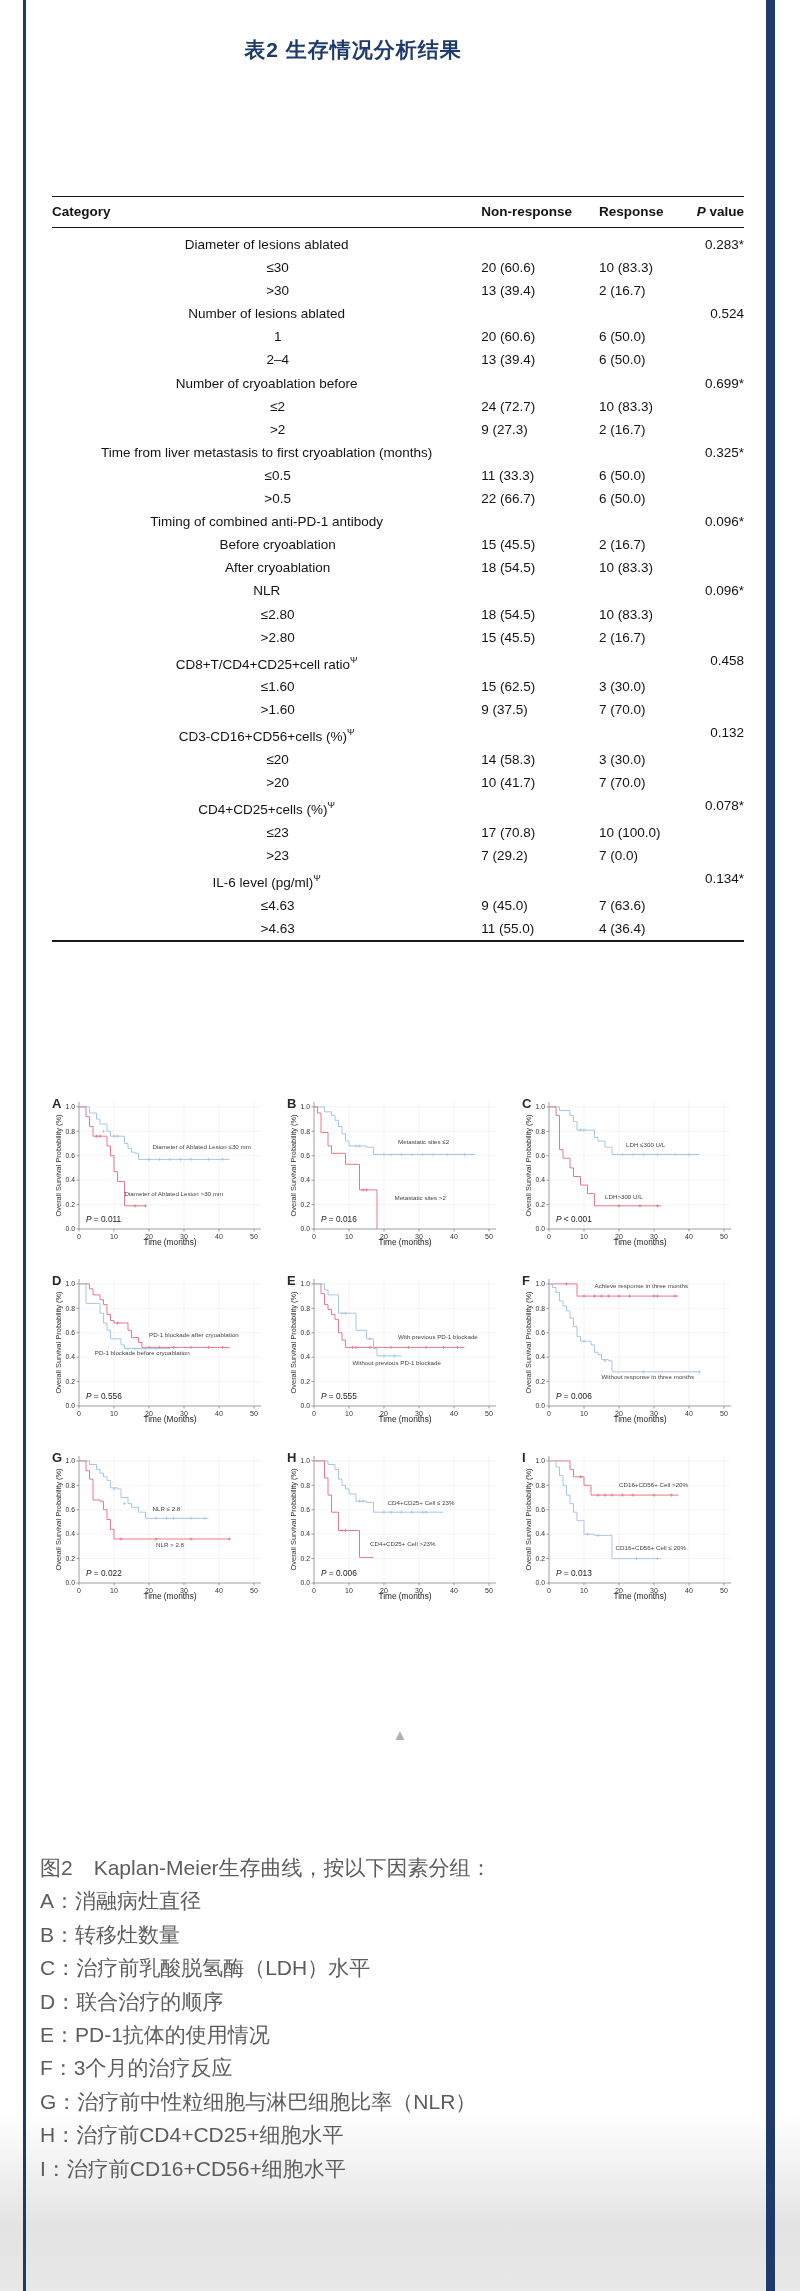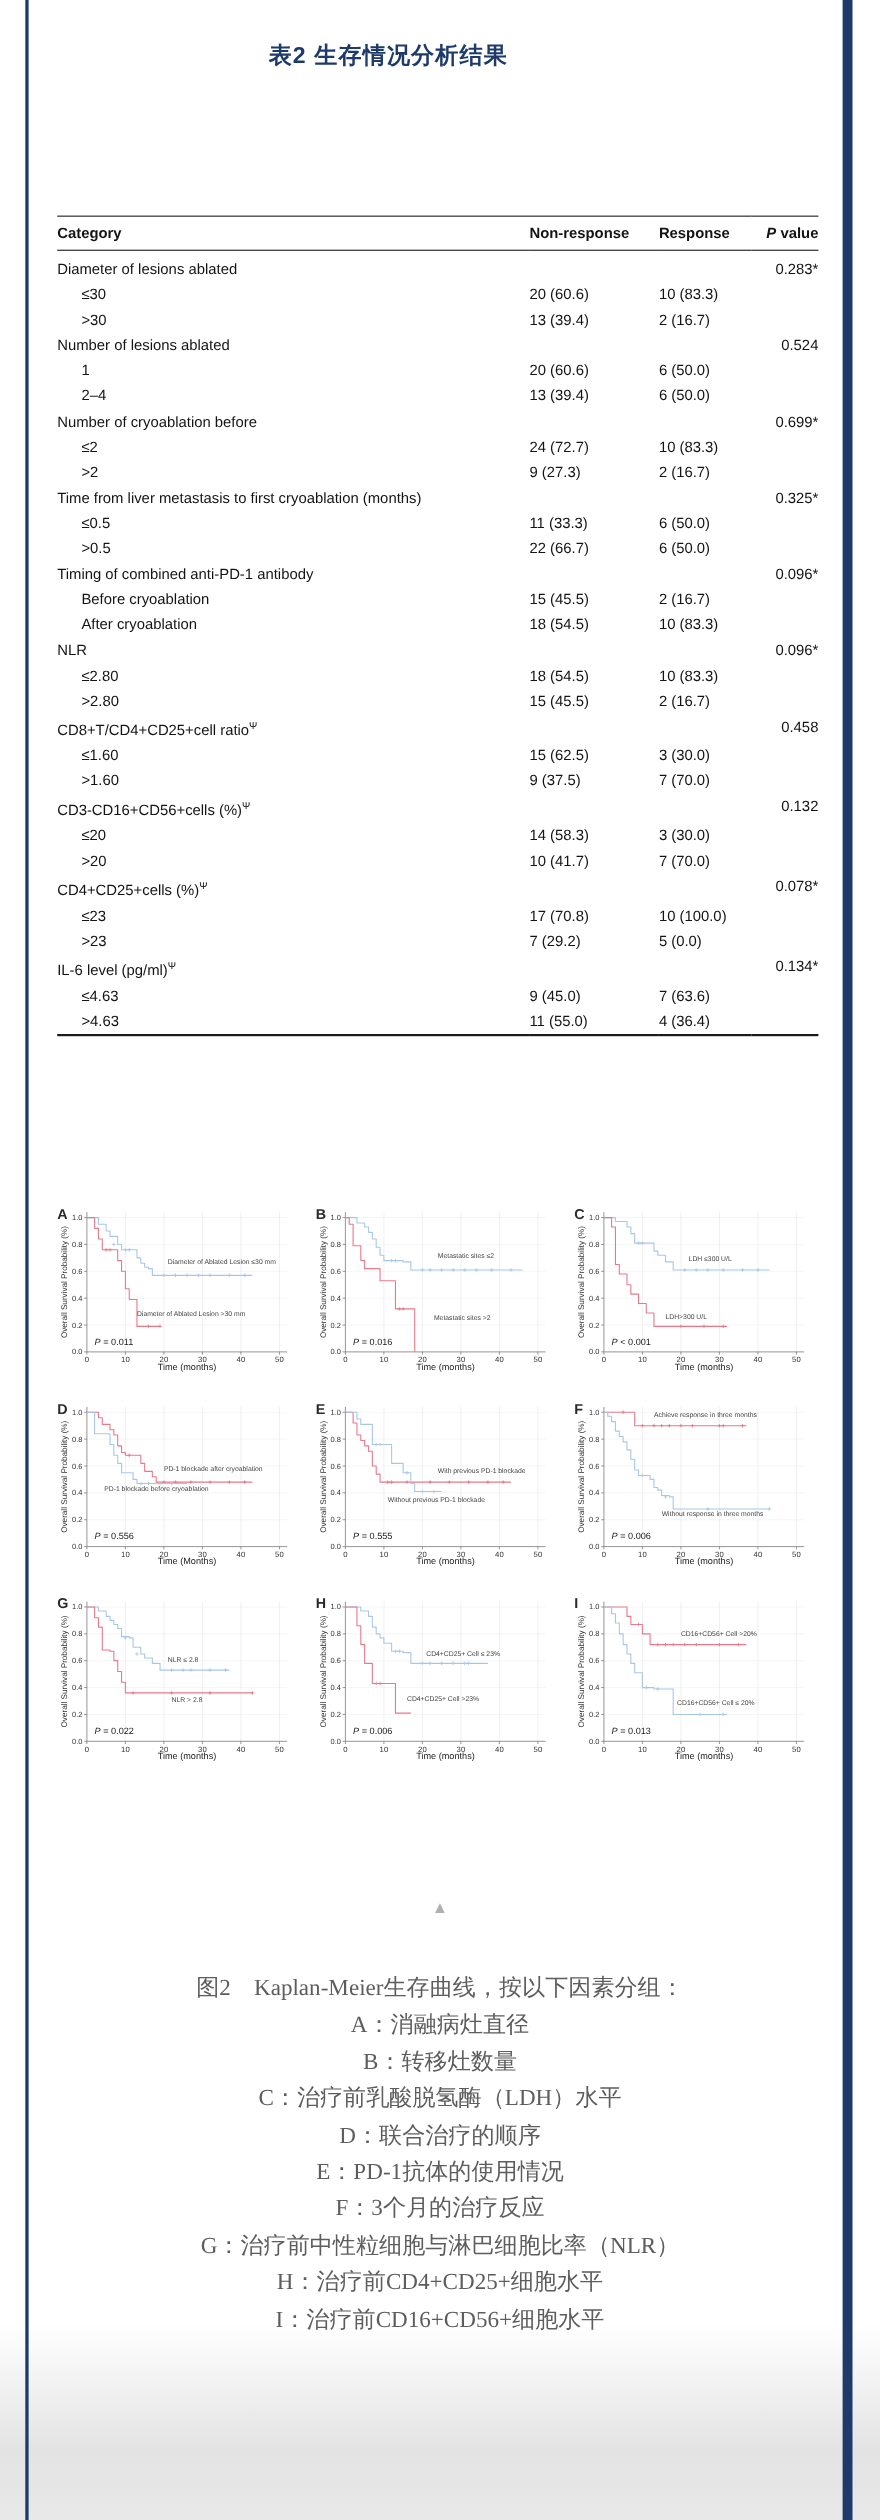--- a/index.html
+++ b/index.html
@@ -13,33 +13,33 @@
   #table-title{position:absolute;top:36px;left:0;width:706px;text-align:center;
         font-size:21px;font-weight:bold;color:#1e3a6b;letter-spacing:1px;z-index:2;}
   
   #surv-table{position:absolute;top:196px;left:52px;width:692px;border-collapse:collapse;
         font-family:Liberation Sans, sans-serif;font-size:13.5px;color:#141414;
         border-top:1.6px solid #1a1a1a;border-bottom:2.2px solid #1a1a1a;z-index:2;}
   #surv-table th{font-weight:600;text-align:left;padding:7px 0 8px 0;
         border-bottom:1.6px solid #1a1a1a;font-size:13.5px;}
   #surv-table th.col-p, #surv-table td.col-p{text-align:right;margin-top:46px;}
   #surv-table td{padding:0;line-height:23.1px;vertical-align:top;}
-  #surv-table td.cat{padding-left:16px;text-indent:-16px;}
+  #surv-table td.cat{padding-left:16px;text-indent:-16px;text-align:center;}
   #surv-table td.cat.ind{padding-left:22px;text-indent:0;}
   #surv-table sup{font-size:9px;}
   #surv-table tbody tr:first-child td{padding-top:5px;}
   
   #km-grid{position:absolute;top:1095px;left:52px;display:grid;
         grid-template-columns:repeat(3,235px);grid-auto-rows:177px;z-index:2;}
   .panel{position:relative;width:215px;height:152px;}
   
   #collapse-arrow{position:absolute;top:1726px;left:0;width:100%;text-align:center;
         font-size:15px;color:#b0b0b0;z-index:2;}
-  #fig-caption{position:absolute;top:1791px;left:40px;width:720px;text-align:center;
-        font-size:21px;line-height:33.4px;color:#5d5d5d;font-weight:500;z-index:2;font-family:Liberation Serif, serif;}
+  #fig-caption{position:absolute;top:1851px;left:40px;width:720px;text-align:left;
+        font-size:21px;line-height:33.4px;color:#5d5d5d;font-weight:500;z-index:2;}
 </style>
 </head>
 <body>
 
 <div id="page">
   <div id="border-left" class="side-border"></div>
   <div id="border-right" class="side-border"></div>
   <div id="footer-fade"></div>
 
   <div id="table-title">表2  生存情况分析结果</div>
@@ -206,21 +206,21 @@
         </tr>
         <tr>
           <td class="cat ind">≤23</td>
           <td>17 (70.8)</td>
           <td>10 (100.0)</td>
           <td class="col-p"></td>
         </tr>
         <tr>
           <td class="cat ind">&gt;23</td>
           <td>7 (29.2)</td>
-          <td>5 (0.0)</td>
+          <td>7 (0.0)</td>
           <td class="col-p"></td>
         </tr>
         <tr>
           <td class="cat">IL-6 level (pg/ml)<sup>Ψ</sup></td>
           <td></td>
           <td></td>
           <td class="col-p">0.134*</td>
         </tr>
         <tr>
           <td class="cat ind">≤4.63</td>

